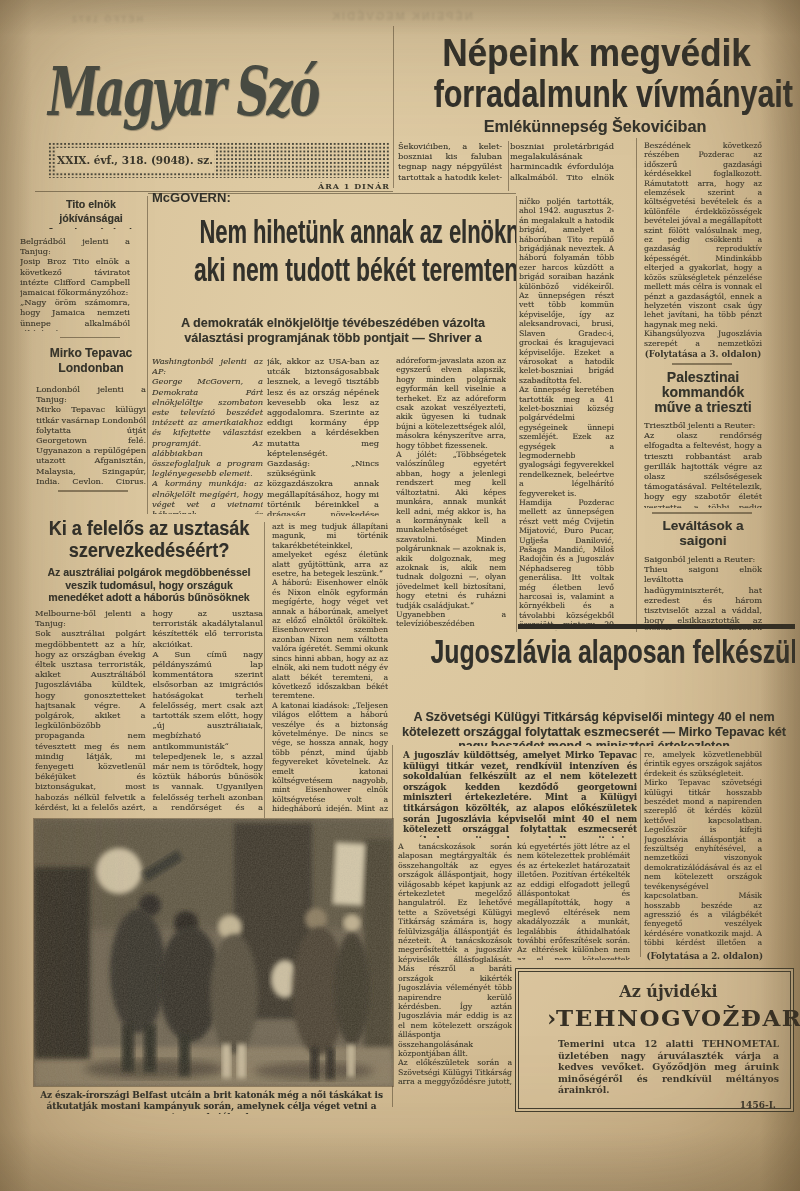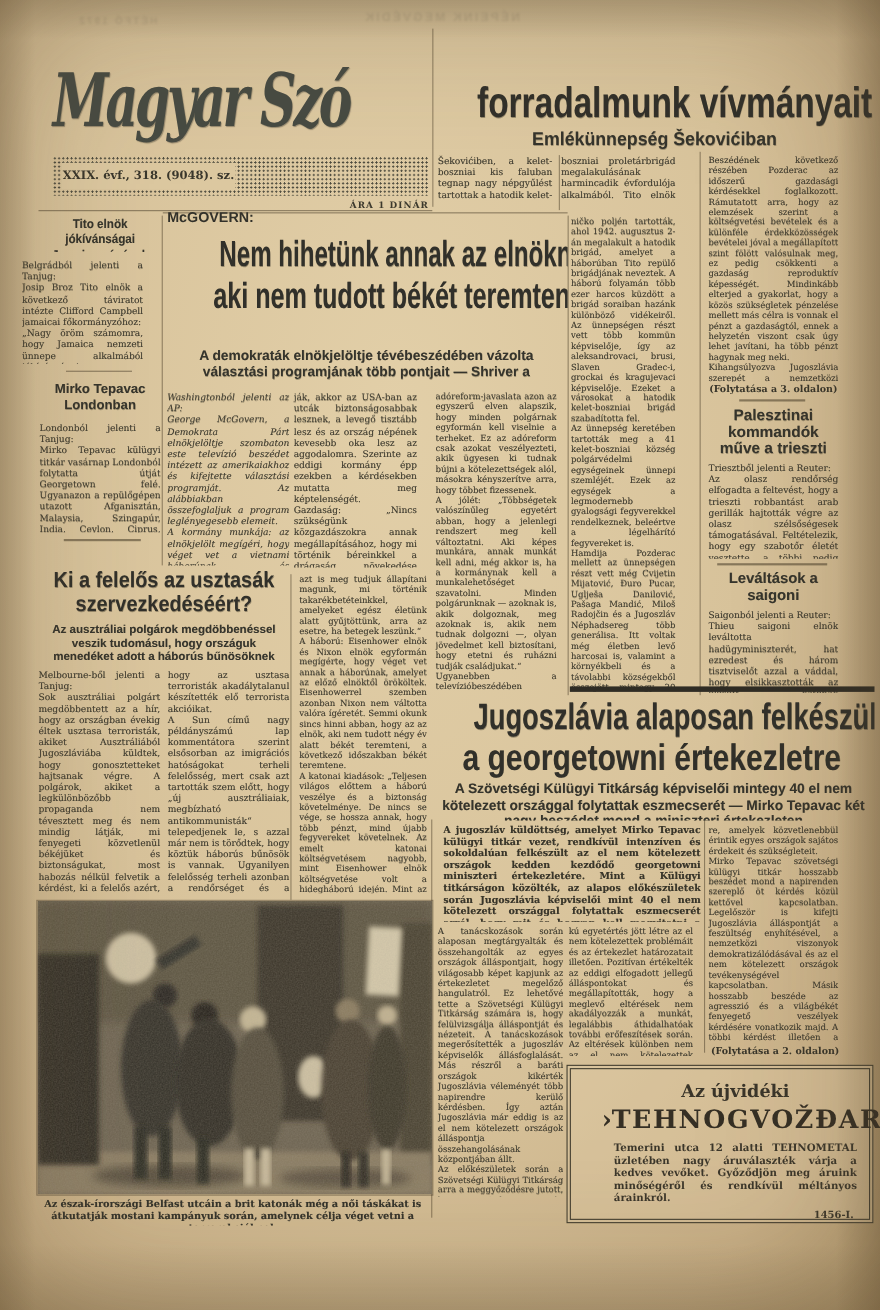--- a/index.html
+++ b/index.html
@@ -67,20 +67,23 @@
   <div class="hrule" style="left:35px;top:191px;width:358px;"></div>
   <div class="hrule" style="left:148px;top:193px;width:368px;"></div>
   <div class="vrule" style="left:147px;top:196px;height:318px;"></div>
   <div class="vrule" style="left:516px;top:196px;height:436px;"></div>
   <div class="vrule" style="left:636px;top:138px;height:494px;"></div>
   <div class="vrule" style="left:508px;top:141px;height:50px;"></div>
   <div class="vrule" style="left:264px;top:522px;height:296px;"></div>
   <div class="vrule" style="left:392px;top:745px;height:362px;"></div>
   <div class="vrule" style="left:640px;top:745px;height:212px;"></div>
 
+  <div class="hl" style="left:398px;top:32px;width:397px;height:42px;font-size:37px;">
+    <span class="sq" style="transform:scale(.95,1.05);">Népeink megvédik</span>
+  </div>
   <div class="hl" style="left:398px;top:73px;width:397px;height:42px;font-size:37px;">
     <span class="sq" style="transform:scale(.82,1.05);">forradalmunk vívmányait</span>
   </div>
   <div class="subhl" style="left:430px;top:117px;width:330px;height:20px;font-size:17px;">
     <span class="sq" style="transform:scale(.95,1);">Emlékünnepség Šekovićiban</span>
   </div>
   <div class="col" style="left:398px;top:141px;width:216px;height:51px;column-count:2;column-gap:8px;">Šekovićiben, a kelet-boszniai kis faluban tegnap nagy népgyűlést tartottak a hatodik kelet-boszniai proletárbrigád megalakulásának harmincadik évfordulója alkalmából. Tito elnök kiküldöttjeként Hamdija Pozderac, Bosznia-Hercegovina képviselőházának elnöke mondott beszédet. Az ünnepséget Šekovići</div>
   <div class="col small" style="left:519px;top:197px;width:95px;height:434px;">ničko poljén tartották, ahol 1942. augusztus 2-án megalakult a hatodik brigád, amelyet a háborúban Tito repülő brigádjának neveztek. A háború folyamán több ezer harcos küzdött a brigád soraiban hazánk különböző vidékeiről. Az ünnepségen részt vett több kommün képviselője, így az aleksandrovaci, brusi, Slaven Gradec-i, grockai és kragujevaci képviselője. Ezeket a városokat a hatodik kelet-boszniai brigád szabadította fel.
 Az ünnepség keretében tartották meg a 41 kelet-boszniai község polgárvédelmi egységeinek ünnepi szemléjét. Ezek az egységek a legmodernebb gyalogsági fegyverekkel rendelkeznek, beleértve a légelhárító fegyvereket is.
 Hamdija Pozderac mellett az ünnepségen részt vett még Cvijetin Mijatović, Đuro Pucar, Uglješa Danilović, Pašaga Mandić, Miloš Radojčin és a Jugoszláv Néphadsereg több generálisa. Itt voltak még életben levő harcosai is, valamint a környékbeli és a távolabbi községekből összejött mintegy 20 000 polgár.
@@ -197,23 +200,20 @@
 
       <rect x="0" y="0" width="359" height="267" filter="url(#grain)" opacity="0.5"></rect>
     </svg>
   </div>
   <div class="subhl" style="left:33px;top:1090px;width:357px;height:24px;font-size:8.8px;line-height:11px;font-family:'DejaVu Serif',serif;">Az észak-írországi Belfast utcáin a brit katonák még a női táskákat is átkutatják mostani kampányuk során, amelynek célja véget vetni a terrorakcióknak</div>
 
   <div class="abs" style="left:518px;top:624px;width:277px;height:5px;background:#2f2c24;"></div>
   <div class="hl" style="left:390px;top:634px;width:405px;height:37px;font-size:31px;">
     <span class="sq" style="transform:scale(.8,1.08);">Jugoszlávia alaposan felkészült</span>
   </div>
-  <div class="hl" style="left:390px;top:671px;width:405px;height:37px;font-size:31px;">
-    <span class="sq" style="transform:scale(.88,1.08);">a georgetowni értekezletre</span>
-  </div>
   <div class="subhl" style="left:400px;top:710px;width:388px;height:36px;font-size:12.5px;line-height:14.5px;">A Szövetségi Külügyi Titkárság képviselői mintegy 40 el nem kötelezett országgal folytattak eszmecserét — Mirko Tepavac két nagy beszédet mond a miniszteri értekezleten</div>
   <div class="col boldlead" style="left:403px;top:750px;width:234px;height:88px;">A jugoszláv küldöttség, amelyet Mirko Tepavac külügyi titkár vezet, rendkívül intenzíven és sokoldalúan felkészült az el nem kötelezett országok kedden kezdődő georgetowni miniszteri értekezletére. Mint a Külügyi titkárságon közölték, az alapos előkészületek során Jugoszlávia képviselői mint 40 el nem kötelezett országgal folytattak eszmecserét arról, hogy mit és hogyan kell megvitatni a miniszteri értekezleten, milyen javaslatokkal éljenek, hogy az értekezlet a lehető legjobb eredményt hozza.</div>
   <div class="col small" style="left:398px;top:842px;width:114px;height:246px;">A tanácskozások során alaposan megtárgyalták és összehangolták az egyes országok álláspontjait, hogy világosabb képet kapjunk az értekezletet megelőző hangulatról. Ez lehetővé tette a Szövetségi Külügyi Titkárság számára is, hogy felülvizsgálja álláspontját és nézeteit. A tanácskozások megerősítették a jugoszláv képviselők állásfoglalását. Más részről a baráti országok kikérték Jugoszlávia véleményét több napirendre kerülő kérdésben. Így aztán Jugoszlávia már eddig is az el nem kötelezett országok álláspontja összehangolásának központjában állt.
 Az előkészületek során a Szövetségi Külügyi Titkárság arra a meggyőződésre jutott, hogy minden ország érdekelve van az értekezlet teljes sikerében és közös az óhajuk, hogy az el nem kötelezett országok minél aktívabb szerepet játszanak a mai világban. Megfigyelhető volt az is, hogy már az előkészületek során nagyfo-</div>
   <div class="col small" style="left:517px;top:842px;width:113px;height:118px;">kú egyetértés jött létre az el nem kötelezettek problémáit és az értekezlet határozatait illetően. Pozitívan értékelték az eddigi elfogadott jellegű álláspontokat és megállapították, hogy a meglevő eltérések nem akadályozzák a munkát, legalábbis áthidalhatóak további erőfeszítések során. Az eltérések különben nem az el nem kötelezettek általános szerepére vonatkoznak, hanem egyes konkrét kérdések</div>
   <div class="col small" style="left:644px;top:750px;width:118px;height:198px;">re, amelyek közvetlenebbül érintik egyes országok sajátos érdekeit és szükségleteit.
 Mirko Tepavac szövetségi külügyi titkár hosszabb beszédet mond a napirenden szereplő öt kérdés közül kettővel kapcsolatban. Legelőször is kifejti Jugoszlávia álláspontját a feszültség enyhítésével, a nemzetközi viszonyok demokratizálódásával és az el nem kötelezett országok tevékenységével kapcsolatban. Másik hosszabb beszéde az agresszió és a világbékét fenyegető veszélyek kérdésére vonatkozik majd. A többi kérdést illetően a jugoszláv küldöttség többi tagja vesz részt majd a munkában.
 A jugoszláv küldöttség egész tevékenysége azt az</div>
   <div class="contin" style="left:643px;top:951px;width:120px;text-align:right;">(Folytatása a 2. oldalon)</div>
 

